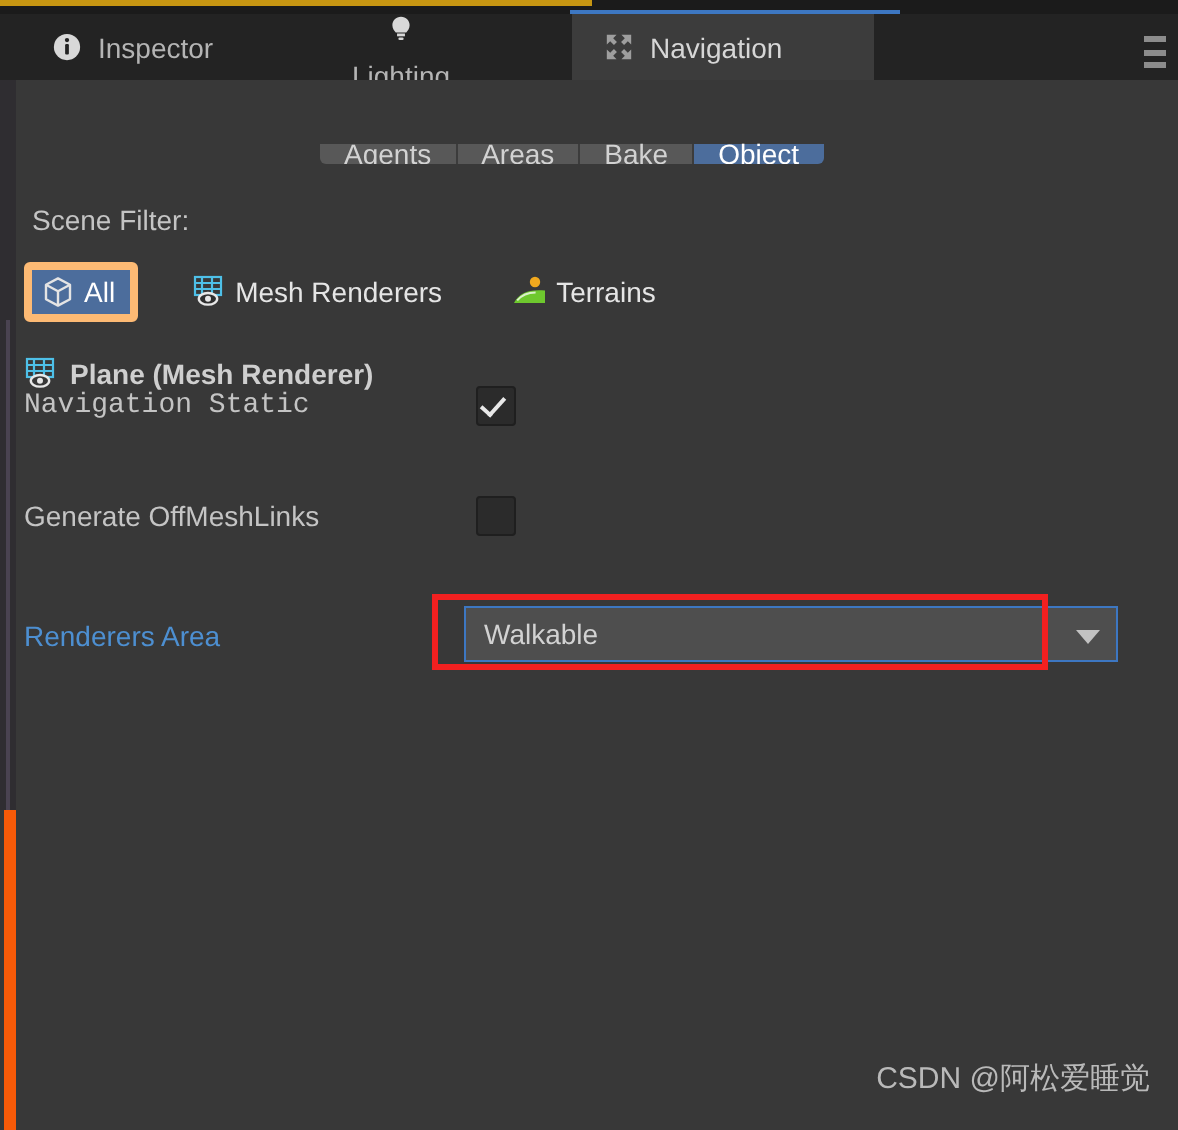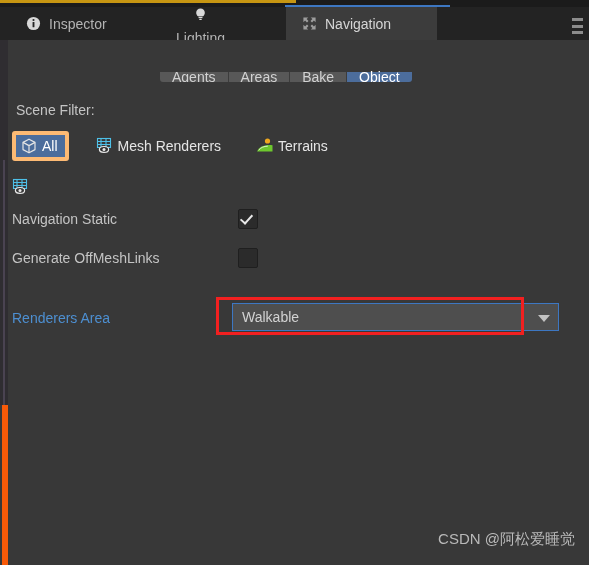--- a/index.html
+++ b/index.html
@@ -192,21 +192,21 @@
 
   
   .prop-row {
     position: absolute;
     left: 12px;
     width: 246px;
     height: 22px;
     display: flex;
     align-items: center;
   }
-  #row-nav-static   { top: 168px; }
+  #row-nav-static   { top: 152px; font-family: Liberation Mono, monospace; }
   #row-offmesh      { top: 207px; }
   .prop-label {
     flex: 1;
     font-size: 14px;
     color: #c4c4c4;
   }
   .checkbox {
     width: 18px; height: 18px;
     background: #2b2b2b;
     border: 1px solid #1f1f1f;
@@ -369,20 +369,21 @@
     </div>
   </div>
 
   <div id="object-header">
     <svg class="filter-ico" viewBox="0 0 18 18">
       <rect x="1.5" y="1.5" width="13" height="9" fill="none" stroke="#4ec0e8" stroke-width="1.1"></rect>
       <path d="M1.5 4.5h13M1.5 7.5h13M5 1.5v9M10 1.5v9" stroke="#4ec0e8" stroke-width="1.1"></path>
       <ellipse cx="8" cy="12.4" rx="4.6" ry="2.9" fill="#383838" stroke="#e8e8e8" stroke-width="1.2"></ellipse>
       <circle cx="8" cy="12.4" r="1.5" fill="#e8e8e8"></circle>
     </svg>
+    <span>Plane (Mesh Renderer)</span>
   </div>
 
   <div class="prop-row" id="row-nav-static">
     <span class="prop-label">Navigation Static</span>
     <span class="checkbox checked"></span>
   </div>
 
   <div class="prop-row" id="row-offmesh">
     <span class="prop-label">Generate OffMeshLinks</span>
     <span class="checkbox"></span>

